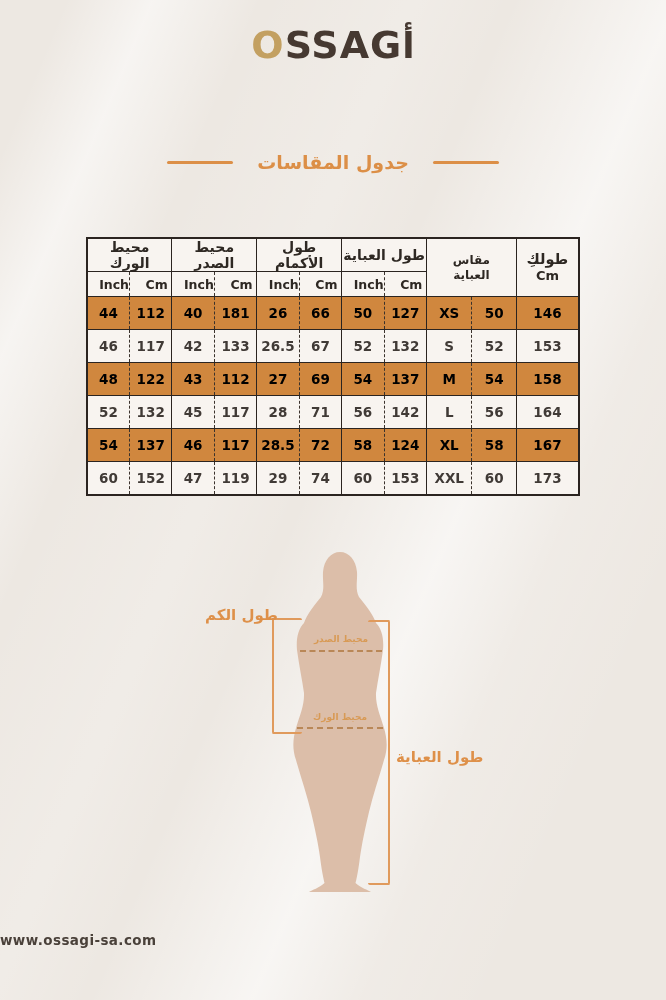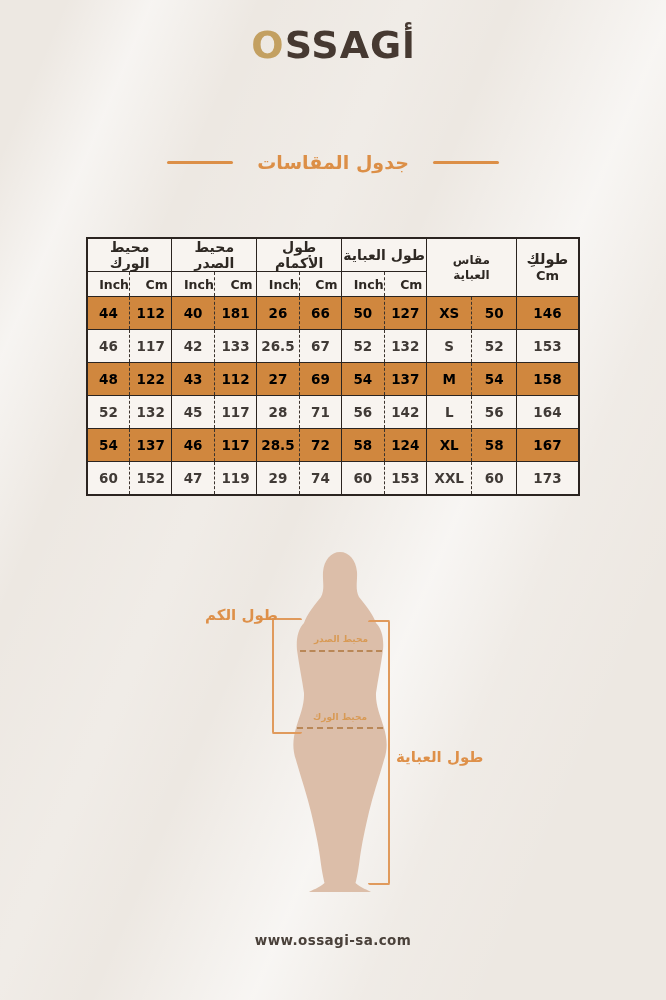--- a/index.html
+++ b/index.html
@@ -66,21 +66,21 @@
   .lbl-sleeve{left:190px;top:66px;width:72px;font-size:15px;text-align:right;margin-left:16px;}
   .lbl-abaya{left:396px;top:208px;font-size:15px;}
   .lbl-small{font-size:9px;color:#D89A55;text-align:center;}
   .lbl-chest{left:300px;top:94px;width:82px;}
   .lbl-hip{left:297px;top:172px;width:86px;}
   .dash-line{position:absolute;border-top:2px dashed #B98757;height:0;}
   .dash-chest{left:300px;top:110px;width:82px;}
   .dash-hip{left:297px;top:187px;width:86px;}
 
   
-  .footer{position:absolute;top:932px;left:0;width:666px;text-align:center;
+  .footer{position:absolute;top:932px;left:0;width:666px;
     font-size:13.5px;font-weight:bold;color:#4A413A;letter-spacing:.4px;}
 </style>
 </head>
 <body>
 
 <div class="page">
 
   <div class="logo">
     <div class="logo-latin"><span class="gold">O</span><span>SSAG</span><span class="alef">أ</span></div>
   </div>

